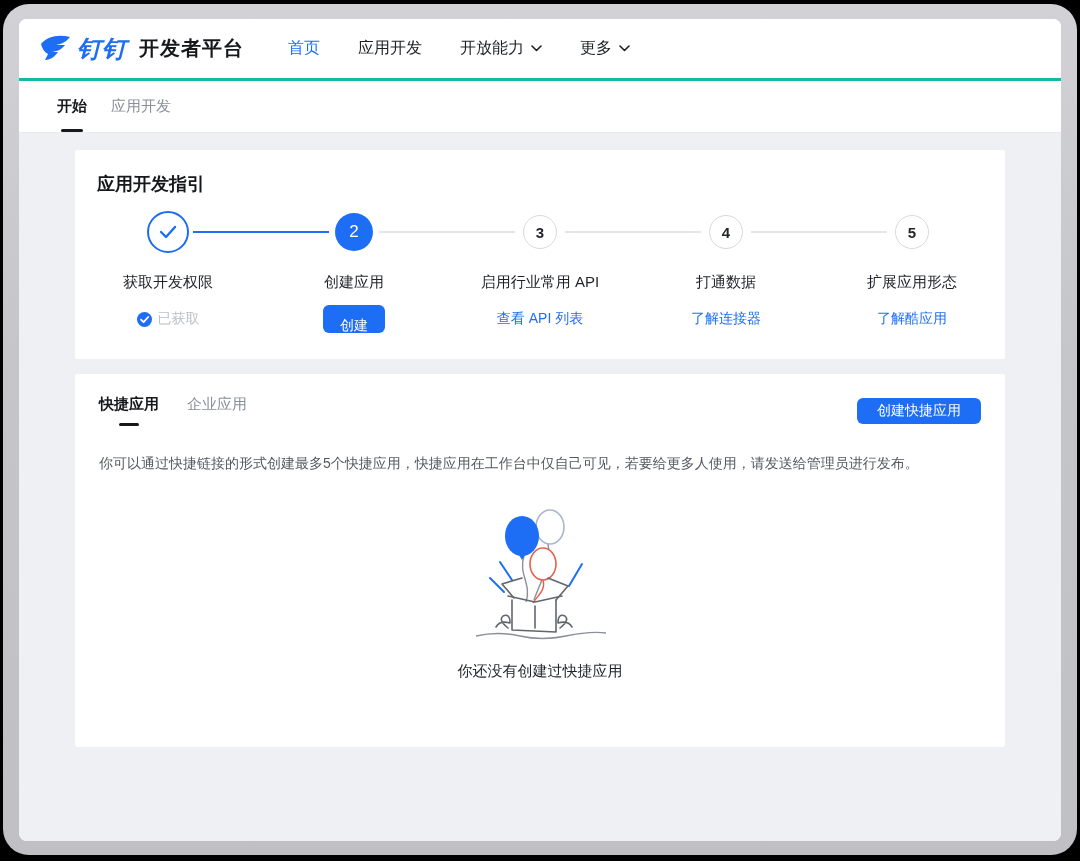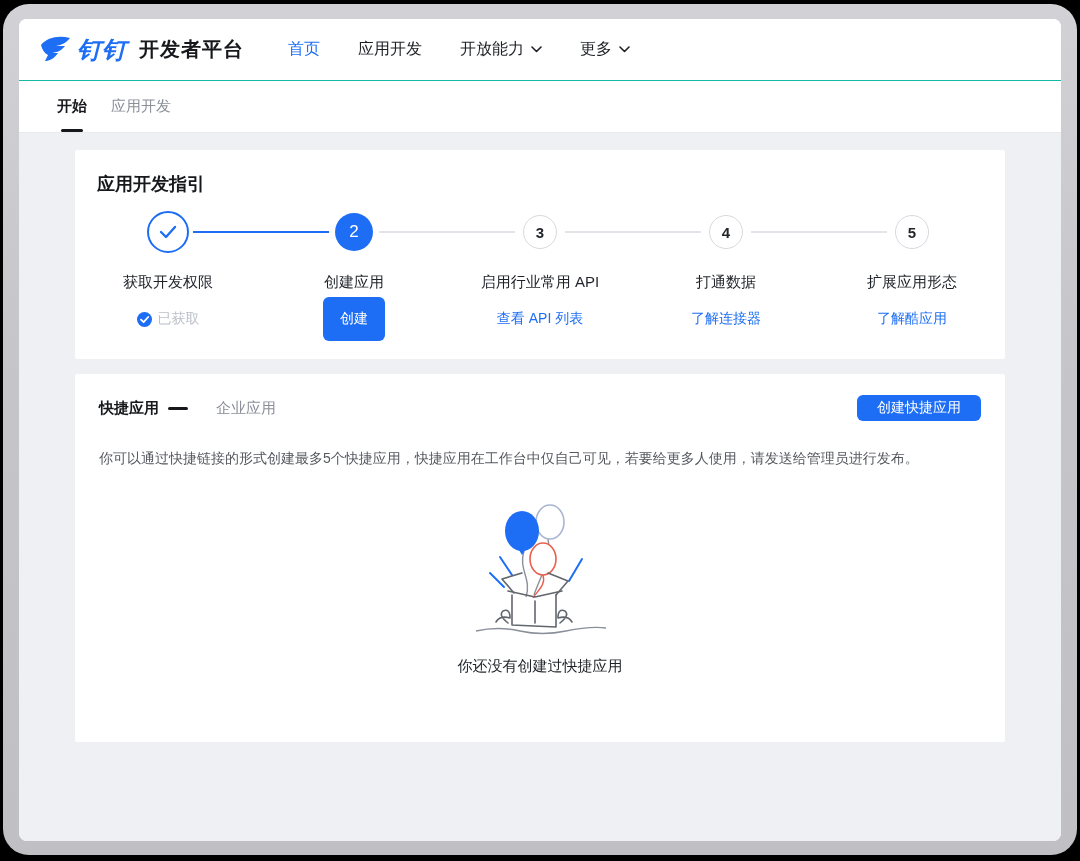--- a/index.html
+++ b/index.html
@@ -31,21 +31,21 @@
     border-radius:8px;
     overflow:hidden;
     display:flex;flex-direction:column;
   }
   
   .topbar{
     height:62px;flex:0 0 62px;
     background:#fff;
     display:flex;align-items:center;
     padding:0 20px;
-    border-bottom:1px solid #14b8a6;
+    border-bottom:3px solid #14b8a6;
   }
   .logo{display:flex;align-items:center;gap:6px;}
   .logo .wing{width:32px;height:30px;}
   .brand-name{
     color:var(--accent);
     font-size:24px;font-weight:bold;font-style:italic;
     letter-spacing:1px;
   }
   .brand-product{
     color:#17181c;font-size:20px;font-weight:bold;margin-left:6px;
@@ -106,32 +106,32 @@
   .circle.todo{width:34px;height:34px;border:1px solid #d6d9df;color:#23262b;font-size:15px;font-weight:bold;}
   .step-label{margin-top:19px;font-size:15px;color:var(--text-dark);font-weight:500;}
   .step-sub{margin-top:11px;height:32px;display:flex;align-items:center;}
   .status-done{display:flex;align-items:center;gap:6px;font-size:14px;color:var(--text-light);}
   .mini-check{width:15px;height:15px;display:inline-block;}
   .btn{
     background:var(--accent);color:#fff;border:none;border-radius:6px;
     font-size:14px;cursor:pointer;
     font-family:"Liberation Sans","DejaVu Sans",sans-serif;
   }
-  .btn.small{height:44px;padding:12px 17px;font-family:Liberation Serif, serif;}
+  .btn.small{height:28px;padding:12px 17px;font-family:Liberation Serif, serif;}
   .step-link{font-size:14px;color:var(--accent);cursor:pointer;text-decoration:none;}
   
   .card.apps{margin-top:15px;padding-bottom:66px;}
   .apps-head{
     display:flex;align-items:center;justify-content:space-between;
     padding:21px 24px 0 24px;
   }
   .apps-tabs{display:flex;gap:28px;}
   .apps-tab{
     font-size:15px;color:var(--text-gray);cursor:pointer;
-    display:flex;flex-direction:row;align-items:center;gap:9px;
+    display:flex;flex-direction:column;align-items:center;gap:9px;
   }
   .apps-tab.active{color:#17181c;font-weight:bold;}
   .apps-tab .bar{width:20px;height:3px;border-radius:2px;background:transparent;}
   .apps-tab.active .bar{background:#17181c;}
   .btn.create{height:26px;padding:0 20px;}
   .apps-desc{
     padding:0 24px;margin-top:27px;
     font-size:14px;color:#55585f;line-height:1.5;
   }
   .empty{

